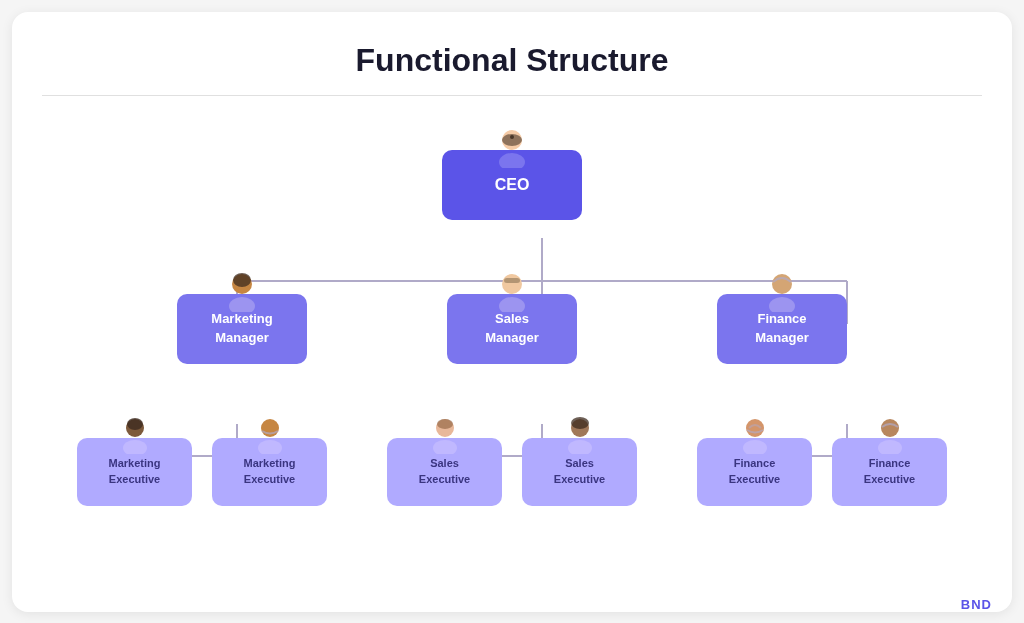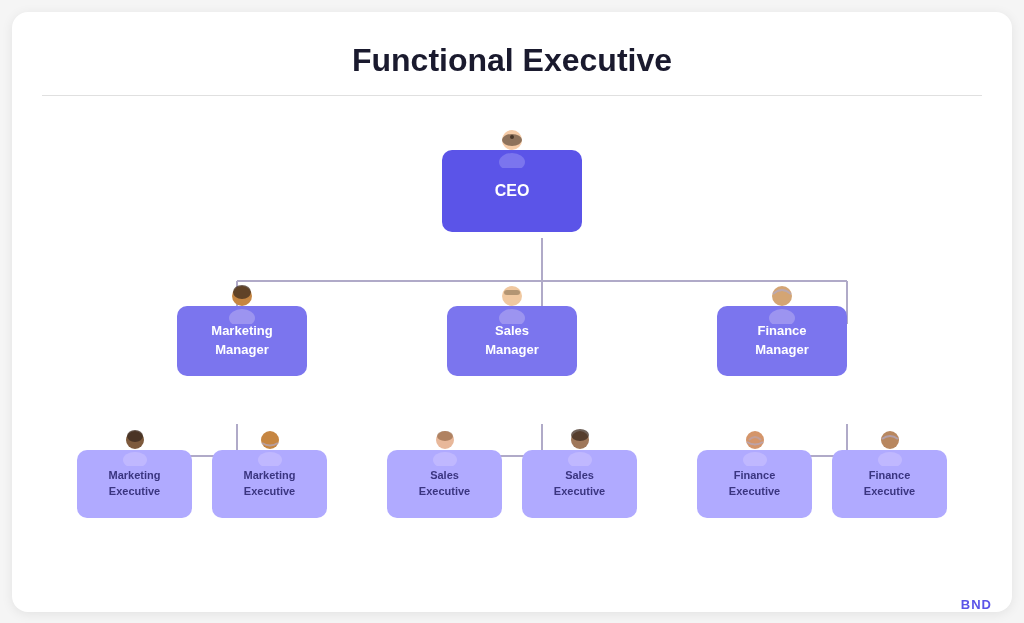--- a/index.html
+++ b/index.html
@@ -44,21 +44,21 @@
       justify-content: center;
       text-align: center;
       font-weight: 600;
       color: #ffffff;
       position: relative;
     }
 
     .node-box-ceo {
       background: #5b54e8;
       width: 140px;
-      height: 82px;
+      height: 70px;
       font-size: 16px;
     }
 
     .node-box-manager {
       background: #7b75ee;
       width: 130px;
       height: 70px;
       font-size: 13px;
       line-height: 1.4;
     }
@@ -110,21 +110,21 @@
     line, path {
       stroke: #b0aac8;
       stroke-width: 2;
       fill: none;
     }
   </style>
 </head>
 <body>
 
 <div class="card">
-  <h1 class="page-title">Functional Executive</h1>
+  <h1 class="page-title">Functional Structure</h1>
   <hr class="divider">
 
   <div class="chart-wrapper">
 
     <svg style="position:absolute;top:0;left:0;width:100%;height:100%;pointer-events:none;overflow:visible;">
 
       <line x1="500" y1="112" x2="500" y2="155"></line>
 
       <line x1="195" y1="155" x2="805" y2="155"></line>
 

